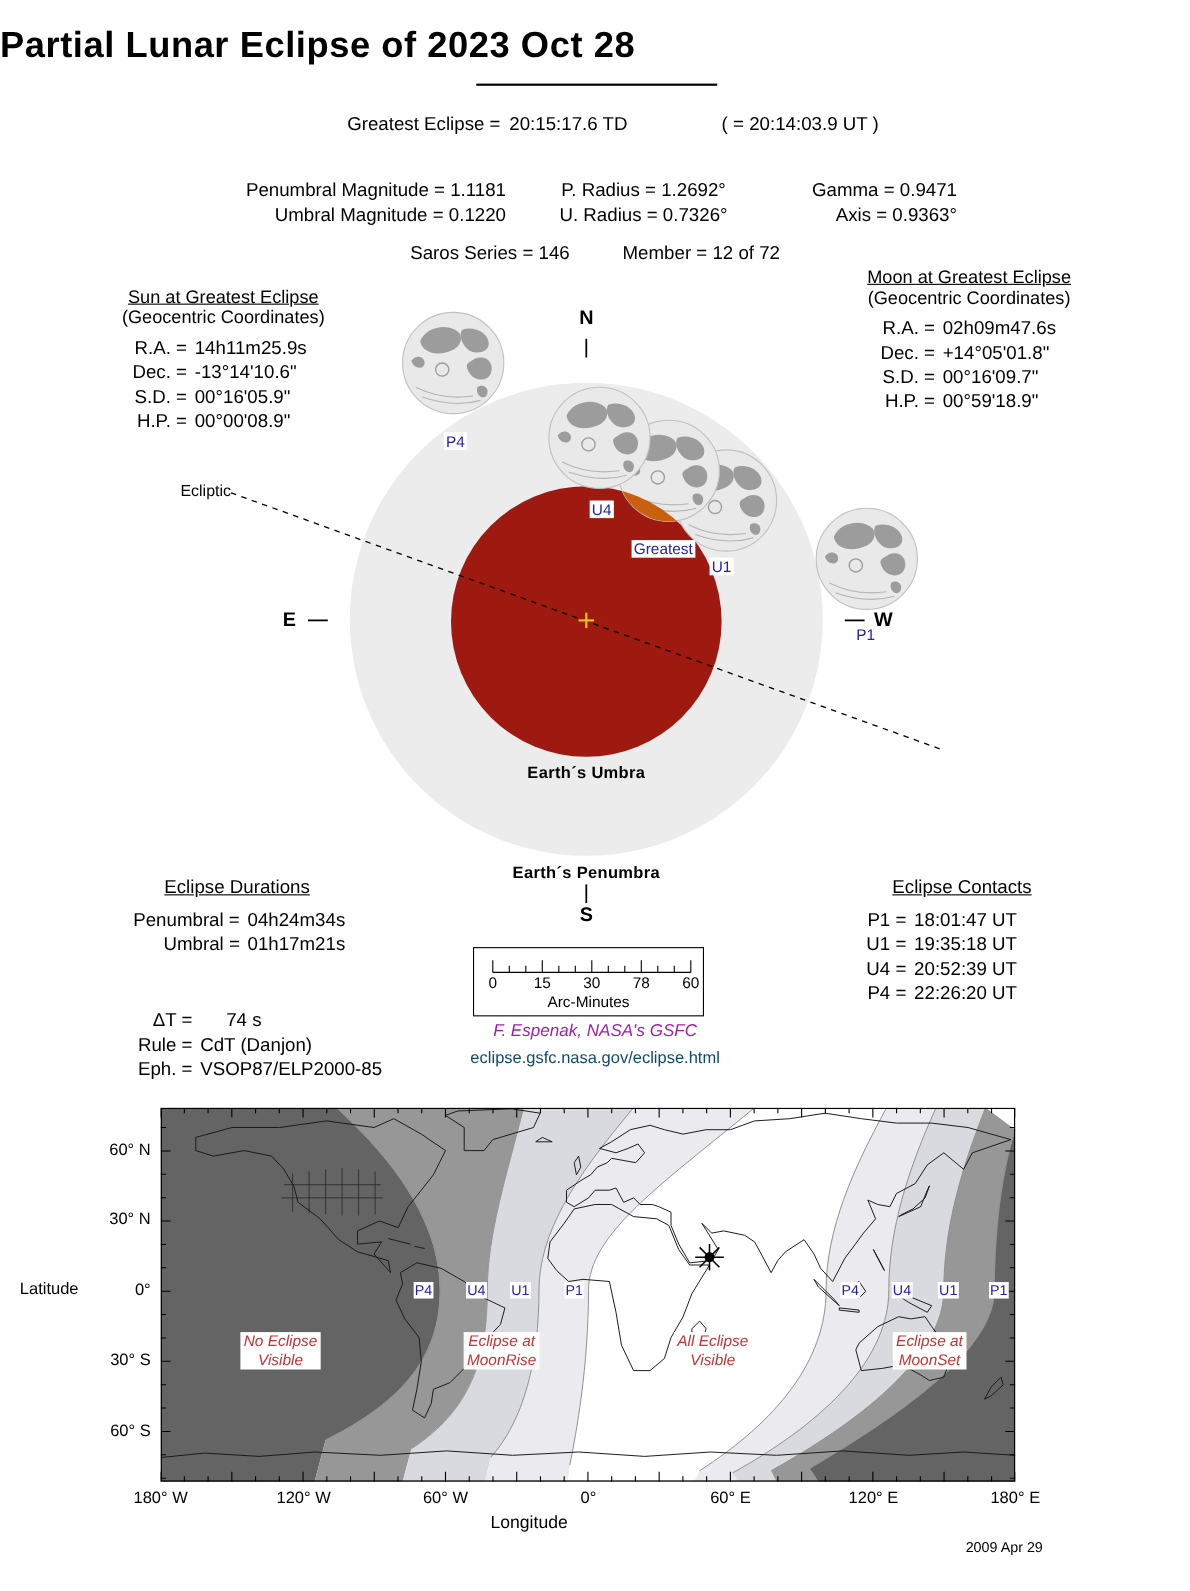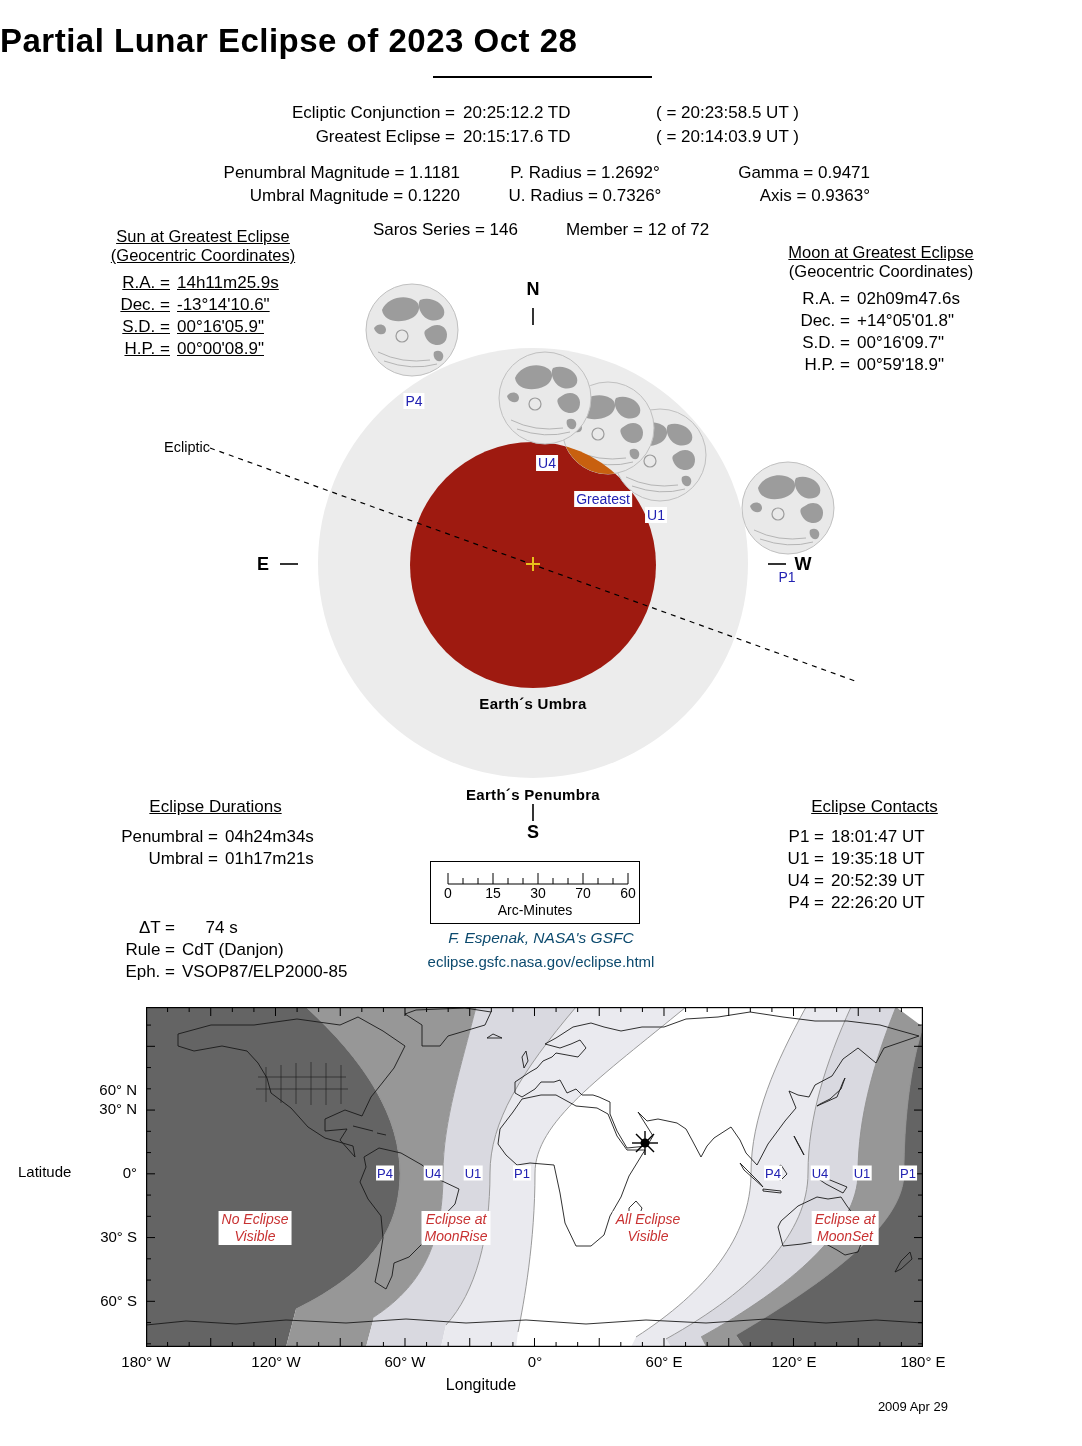--- a/index.html
+++ b/index.html
@@ -23,21 +23,21 @@
   .dlabel{position:absolute;transform:translate(-50%,-50%);font-size:14px;color:#2222B2;
     background:#fff;padding:0 2px;line-height:16px;white-space:nowrap;}
   .compass{position:absolute;transform:translate(-50%,-50%);font-size:18px;font-weight:bold;}
   .earthlab{position:absolute;transform:translate(-50%,-50%);font-size:15px;font-weight:bold;letter-spacing:.3px;}
   .ecliptic-lab{position:absolute;transform:translate(-50%,-50%);font-size:14.5px;}
   .secblock .hd{font-size:17px;text-decoration:underline;text-align:center;margin-bottom:9px;}
   .secblock{font-size:17px;}
   .scalebox{left:430px;top:861px;width:208px;height:61px;border:1px solid #000;background:#fff;}
   .scalenum{position:absolute;top:23px;transform:translateX(-50%);font-size:14px;}
   .scaleunit{position:absolute;left:0;top:40px;width:208px;text-align:center;font-size:14px;}
-  .credit1{left:0;top:929px;width:1082px;text-align:center;font-style:italic;font-size:15.5px;color:#0c4a6e;}
+  .credit1{left:0;top:929px;width:1082px;text-align:center;font-style:italic;font-size:15.5px;color:#a21caf;}
   .credit2{left:0;top:953px;width:1082px;text-align:center;font-size:15px;color:#0c4a6e;}
   .latlab{position:absolute;width:62px;text-align:right;font-size:15px;}
   .lonlab{position:absolute;transform:translateX(-50%);font-size:15px;top:1353px;}
   .axis-lat{left:18px;top:1163px;font-size:15px;}
   .axis-lon{left:0;top:1376px;width:962px;text-align:center;font-size:16px;}
   .mbl{position:absolute;transform:translate(-50%,-50%);font-size:13px;color:#2222B2;background:#fff;
     padding:0 1px;line-height:15px;}
   .region{position:absolute;transform:translate(-50%,0);text-align:center;font-size:14px;font-style:italic;
     color:#C83232;background:#fff;line-height:17px;padding:0 3px;}
   .footer{position:absolute;right:134px;top:1399px;font-size:13px;}
@@ -45,25 +45,20 @@
 </head>
 <body>
 
 <div id="canvas">
 
   <div class="abs title">Partial Lunar Eclipse of  2023 Oct 28</div>
   <div class="abs title-underline"></div>
 
   <div class="abs" style="left:0;top:101px;width:1082px;">
     <div class="toprow">
-      <span class="lab">Ecliptic Conjunction =</span>
-      <span>20:25:12.2 TD</span>
-      <span>( = 20:23:58.5 UT )</span>
-    </div>
-    <div class="toprow">
       <span class="lab">Greatest Eclipse =</span>
       <span>20:15:17.6 TD</span>
       <span>( = 20:14:03.9 UT )</span>
     </div>
   </div>
 
   <div class="abs params">
     <div class="prow">
       <span class="c1">Penumbral Magnitude =  1.1181</span>
       <span class="c2">P. Radius = 1.2692°</span>
@@ -73,21 +68,21 @@
       <span class="c1">Umbral Magnitude =  0.1220</span>
       <span class="c2">U. Radius = 0.7326°</span>
       <span class="c3">Axis =  0.9363°</span>
     </div>
   </div>
   <div class="abs saros">
     <span>Saros Series = 146</span>
     <span>Member = 12 of 72</span>
   </div>
 
-  <div class="abs coordblock" style="left:78px;top:227px;width:250px;text-decoration:underline;--labw:92px;">
+  <div class="abs coordblock" style="left:78px;top:261px;width:250px;--labw:92px;">
     <div class="hd">Sun at Greatest Eclipse</div>
     <div class="sub">(Geocentric Coordinates)</div>
     <div class="crow">
         <span class="lab">R.A. =</span>
         <span class="val">14h11m25.9s</span>
       </div>
     <div class="crow">
         <span class="lab">Dec. =</span>
         <span class="val">-13°14'10.6"</span>
       </div>
@@ -240,21 +235,21 @@
           <line x1="152" y1="22" x2="152" y2="11"></line>
           <line x1="167" y1="22" x2="167" y2="16"></line>
           <line x1="182" y1="22" x2="182" y2="16"></line>
           <line x1="197" y1="22" x2="197" y2="11"></line>
         </g>
       <line x1="17" y1="22" x2="197" y2="22" stroke="#000" stroke-width="1.2"></line>
     </svg>
     <span class="scalenum" style="left:17px;">0</span>
     <span class="scalenum" style="left:62px;">15</span>
     <span class="scalenum" style="left:107px;">30</span>
-    <span class="scalenum" style="left:152px;">70</span>
+    <span class="scalenum" style="left:152px;">78</span>
     <span class="scalenum" style="left:197px;">60</span>
     <span class="scaleunit">Arc-Minutes</span>
   </div>
 
   <div class="abs credit1">F. Espenak, NASA's GSFC</div>
   <div class="abs credit2">eclipse.gsfc.nasa.gov/eclipse.html</div>
 
   <svg class="abs" style="left:146px;top:1007px;" width="777" height="340" viewBox="0 0 777 340">
     <rect x="0" y="0" width="777" height="340" fill="#fff"></rect>
 
@@ -418,21 +413,21 @@
         <line x1="777" y1="60.5625" x2="772" y2="60.5625"></line>
         <line x1="0" y1="39.3125" x2="9" y2="39.3125"></line>
         <line x1="777" y1="39.3125" x2="768" y2="39.3125"></line>
         <line x1="0" y1="18.0625" x2="5" y2="18.0625"></line>
         <line x1="777" y1="18.0625" x2="772" y2="18.0625"></line>
       </g>
     <rect x="0.5" y="0.5" width="776" height="339" fill="none" stroke="#000" stroke-width="1.4"></rect>
   </svg>
 
   <div class="axis-lat abs">Latitude</div>
-  <div class="latlab" style="left:75px;top:1037px;margin-top:44px;">60° N</div>
+  <div class="latlab" style="left:75px;top:1037px;">60° N</div>
   <div class="latlab" style="left:75px;top:1100px;">30° N</div>
   <div class="latlab" style="left:75px;top:1164px;">0°</div>
   <div class="latlab" style="left:75px;top:1228px;">30° S</div>
   <div class="latlab" style="left:75px;top:1292px;">60° S</div>
   <div class="lonlab" style="left:146px;">180° W</div>
   <div class="lonlab" style="left:276px;">120° W</div>
   <div class="lonlab" style="left:405px;">60° W</div>
   <div class="lonlab" style="left:535px;">0°</div>
   <div class="lonlab" style="left:664px;">60° E</div>
   <div class="lonlab" style="left:794px;">120° E</div>

